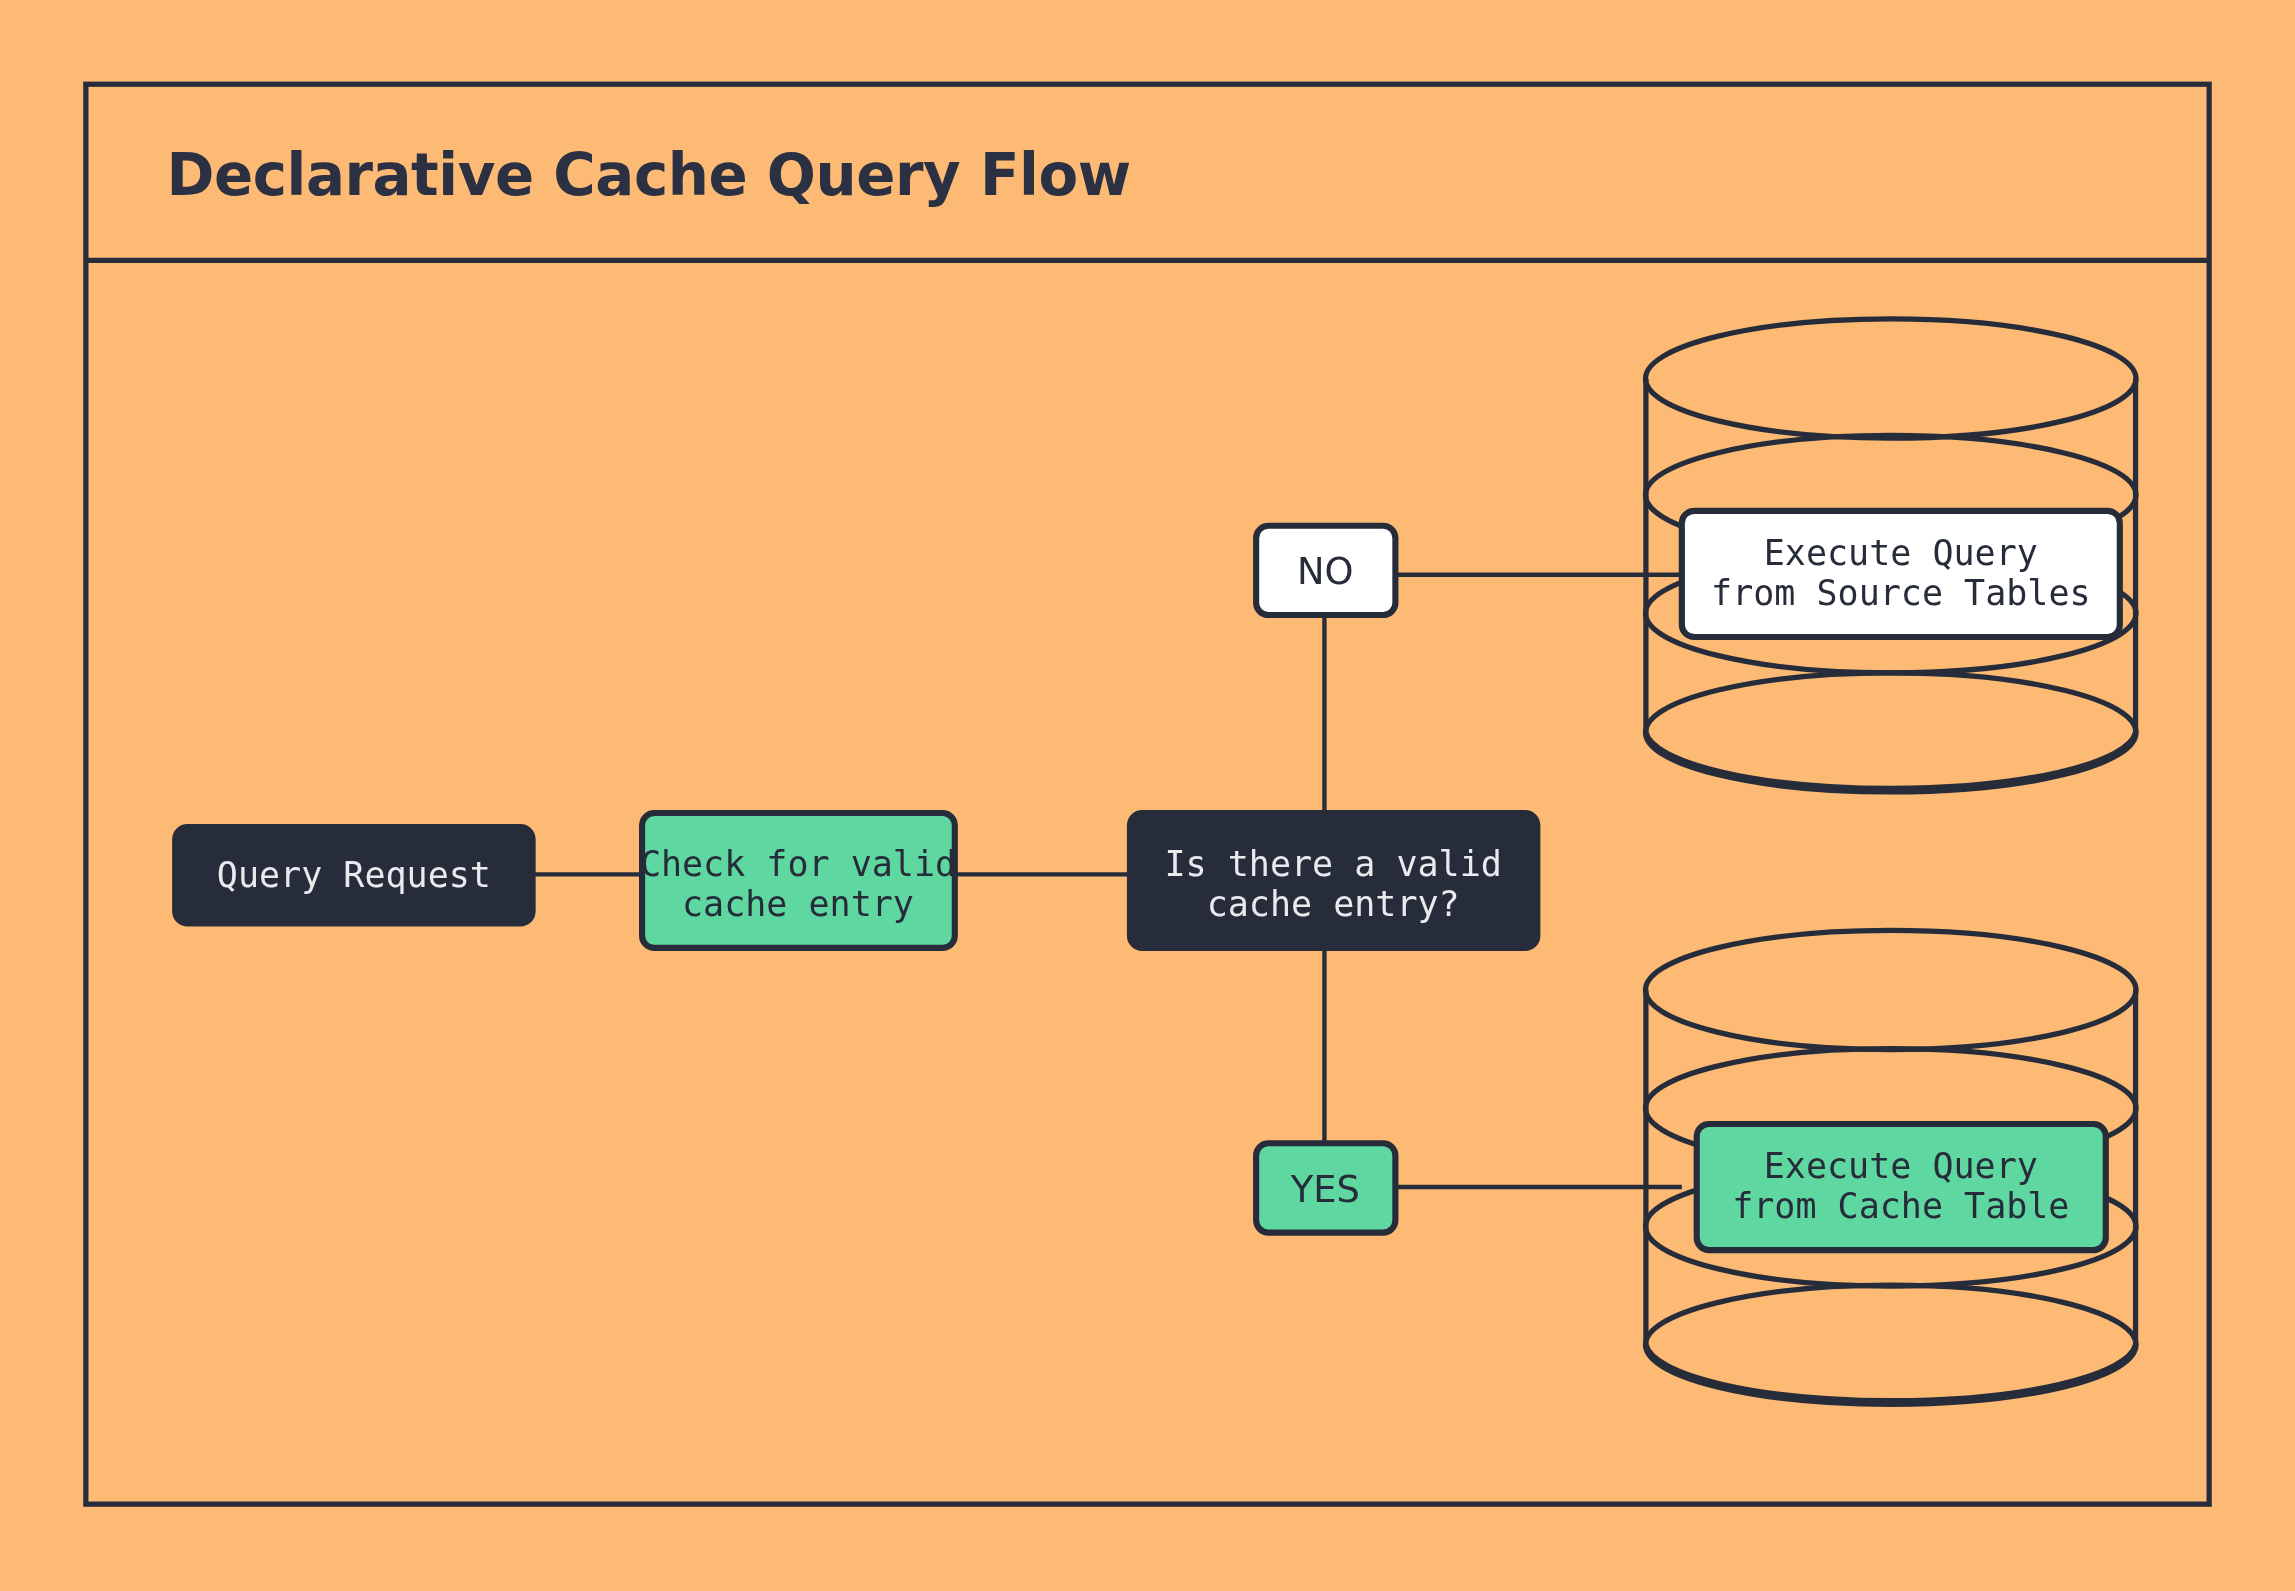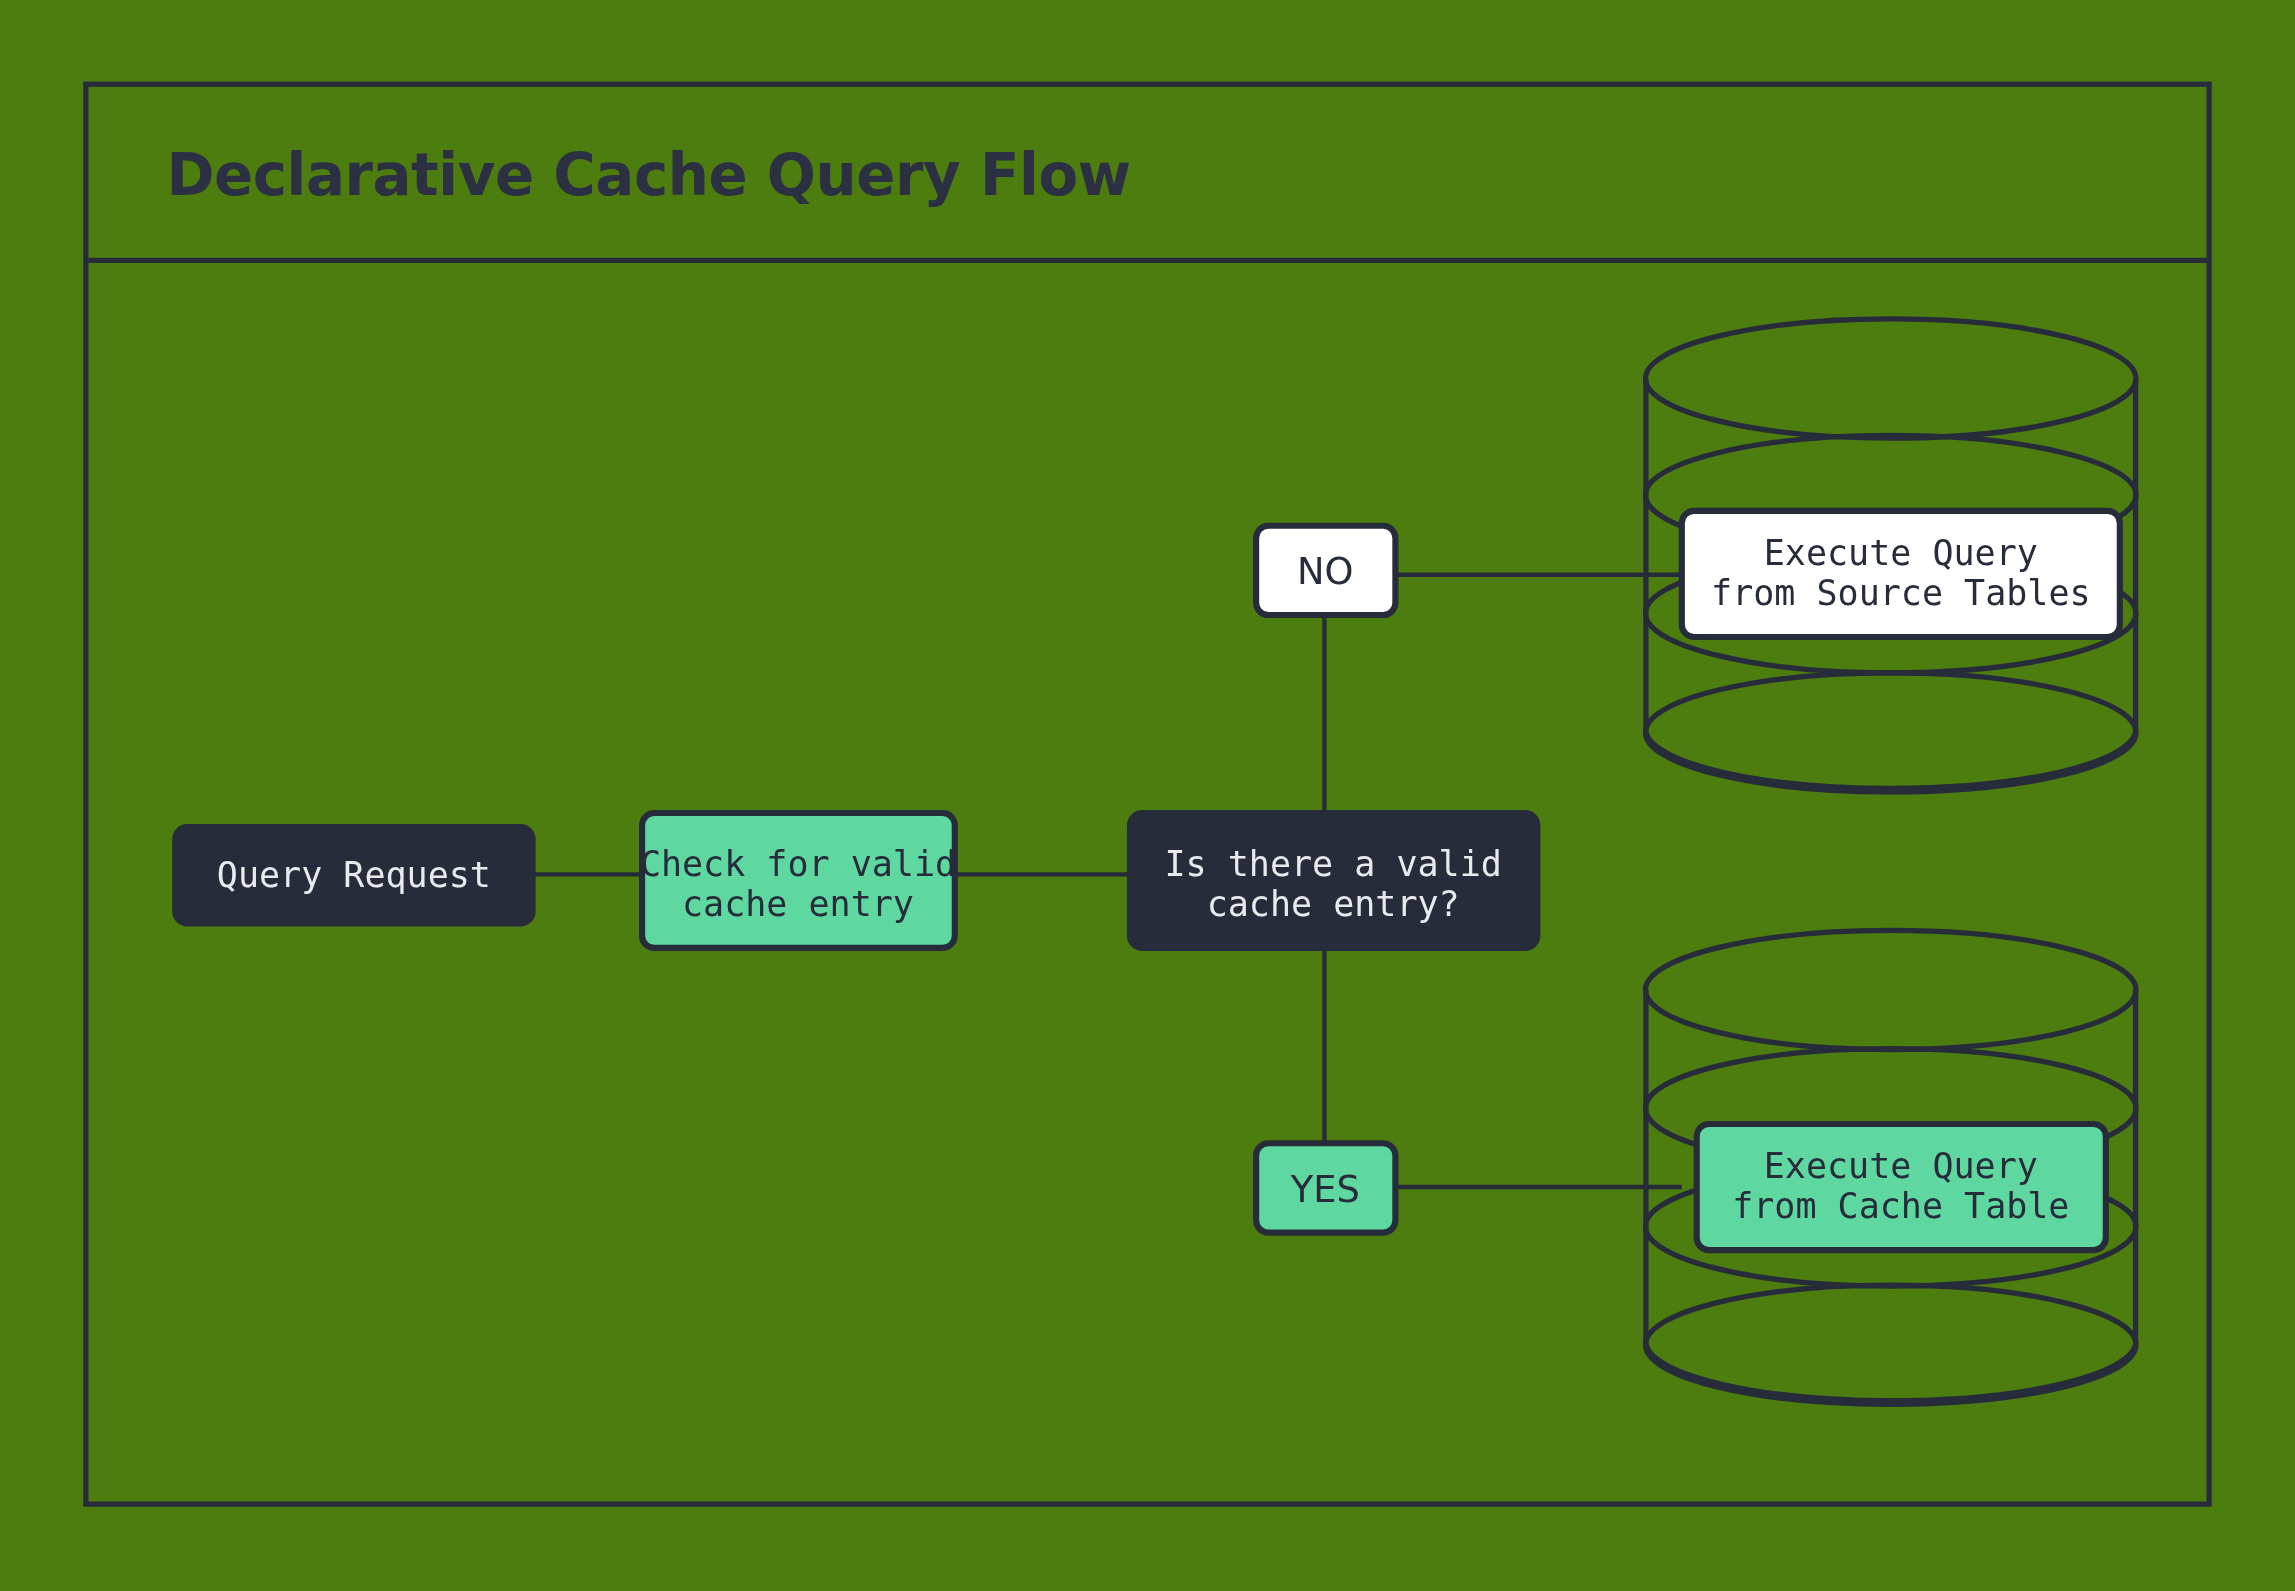--- a/index.html
+++ b/index.html
@@ -10,21 +10,21 @@
   body {
     width: 2295px;
     height: 1591px;
     font-family: "Liberation Sans", sans-serif;
     overflow: hidden;
   }
   #diagram-root {
     position: relative;
     width: 2295px;
     height: 1591px;
-    background: #4d7c0f;
+    background: #fdba74;
   }
   svg.diagram-canvas {
     position: absolute;
     top: 0;
     left: 0;
     width: 2295px;
     height: 1591px;
     display: block;
   }
   .frame-rect {

